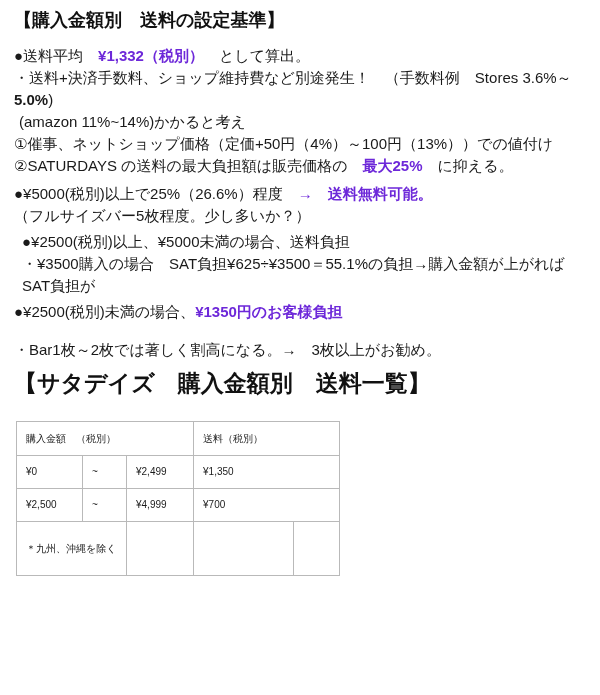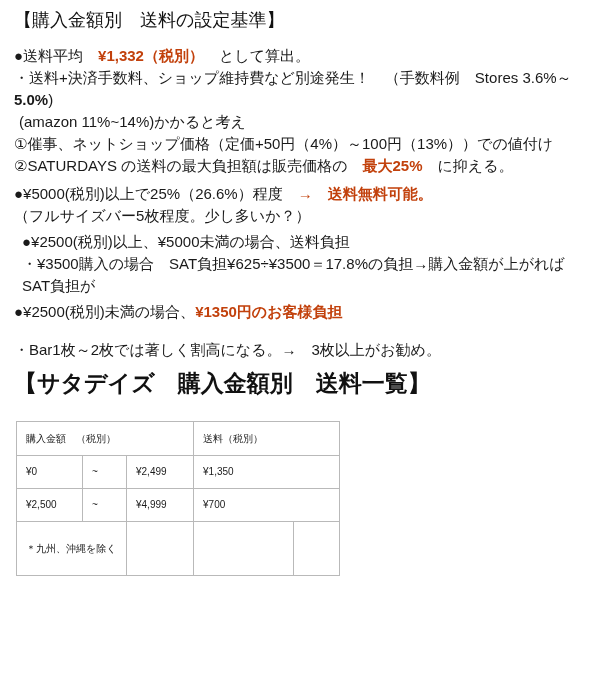--- a/index.html
+++ b/index.html
@@ -2,30 +2,30 @@
 <html><head>
 <meta charset="utf-8">
 <style>
   html,body{margin:0;padding:0;}
   body{
     width:600px;height:695px;background:#ffffff;overflow:hidden;
     font-family:"Liberation Sans","DejaVu Sans",sans-serif;
     color:#1a1a1a;
   }
   .doc{padding:10px 8px 0 14px;font-size:15px;line-height:22px;}
-  .title{font-size:18px;line-height:20px;font-weight:normal;margin:0 0 15px 0;color:#111;}
+  .title{font-size:18px;line-height:20px;font-weight:bold;margin:0 0 15px 0;color:#111;}
   .title2{font-size:23px;line-height:20px;font-weight:bold;margin:0 0 28px 0;color:#111;}
   p.para{margin:0;white-space:pre-wrap;}
   .ind{padding-left:5px;}
   .blockA{margin:0 0 6px 0;}
   .blockB{margin:0 0 4px 0;}
   .blockC{margin:0 0 4px 8px;}
   .blockD{margin:0 0 16px 0;}
   .blockE{margin:12px 0 12px 0;}
-  .red{color:#c2410c;font-weight:bold;text-align:right;}
+  .red{color:#6d28d9;font-weight:bold;text-align:right;}
   .bold{font-weight:bold;}
   table.fee{
     border-collapse:collapse;table-layout:fixed;width:323px;
     font-size:10px;line-height:20px;margin:0 0 0 2px;
   }
   table.fee td{
     border:1px solid #b9b9b9;padding:0 4px 0 9px;vertical-align:middle;
     overflow:hidden;
   }
   tr.hrow td{height:33px;}
@@ -48,21 +48,21 @@
     <p class="para"><span>②SATURDAYS の送料の最大負担額は販売価格の　</span><span class="red">最大25%</span><span>　に抑える。</span></p>
   </div>
 
   <div class="blockB">
     <p class="para"><span>●¥5000(税別)以上で25%（26.6%）程度　</span><span class="red">→　送料無料可能。</span></p>
     <p class="para">（フルサイズバー5枚程度。少し多いか？）</p>
   </div>
 
   <div class="blockC">
     <p class="para">●¥2500(税別)以上、¥5000未満の場合、送料負担</p>
-    <p class="para">・¥3500購入の場合　SAT負担¥625÷¥3500＝17.8%の負担→購入金額が上がればSAT負担が</p>
+    <p class="para">・¥3500購入の場合　SAT負担¥625÷¥3500＝55.1%の負担→購入金額が上がればSAT負担が</p>
   </div>
 
   <div class="blockD">
     <p class="para"><span>●¥2500(税別)未満の場合、</span><span class="red">¥1350円のお客様負担</span></p>
   </div>
 
   <div class="blockE">
     <p class="para">・Bar1枚～2枚では著しく割高になる。→　3枚以上がお勧め。</p>
   </div>
 

